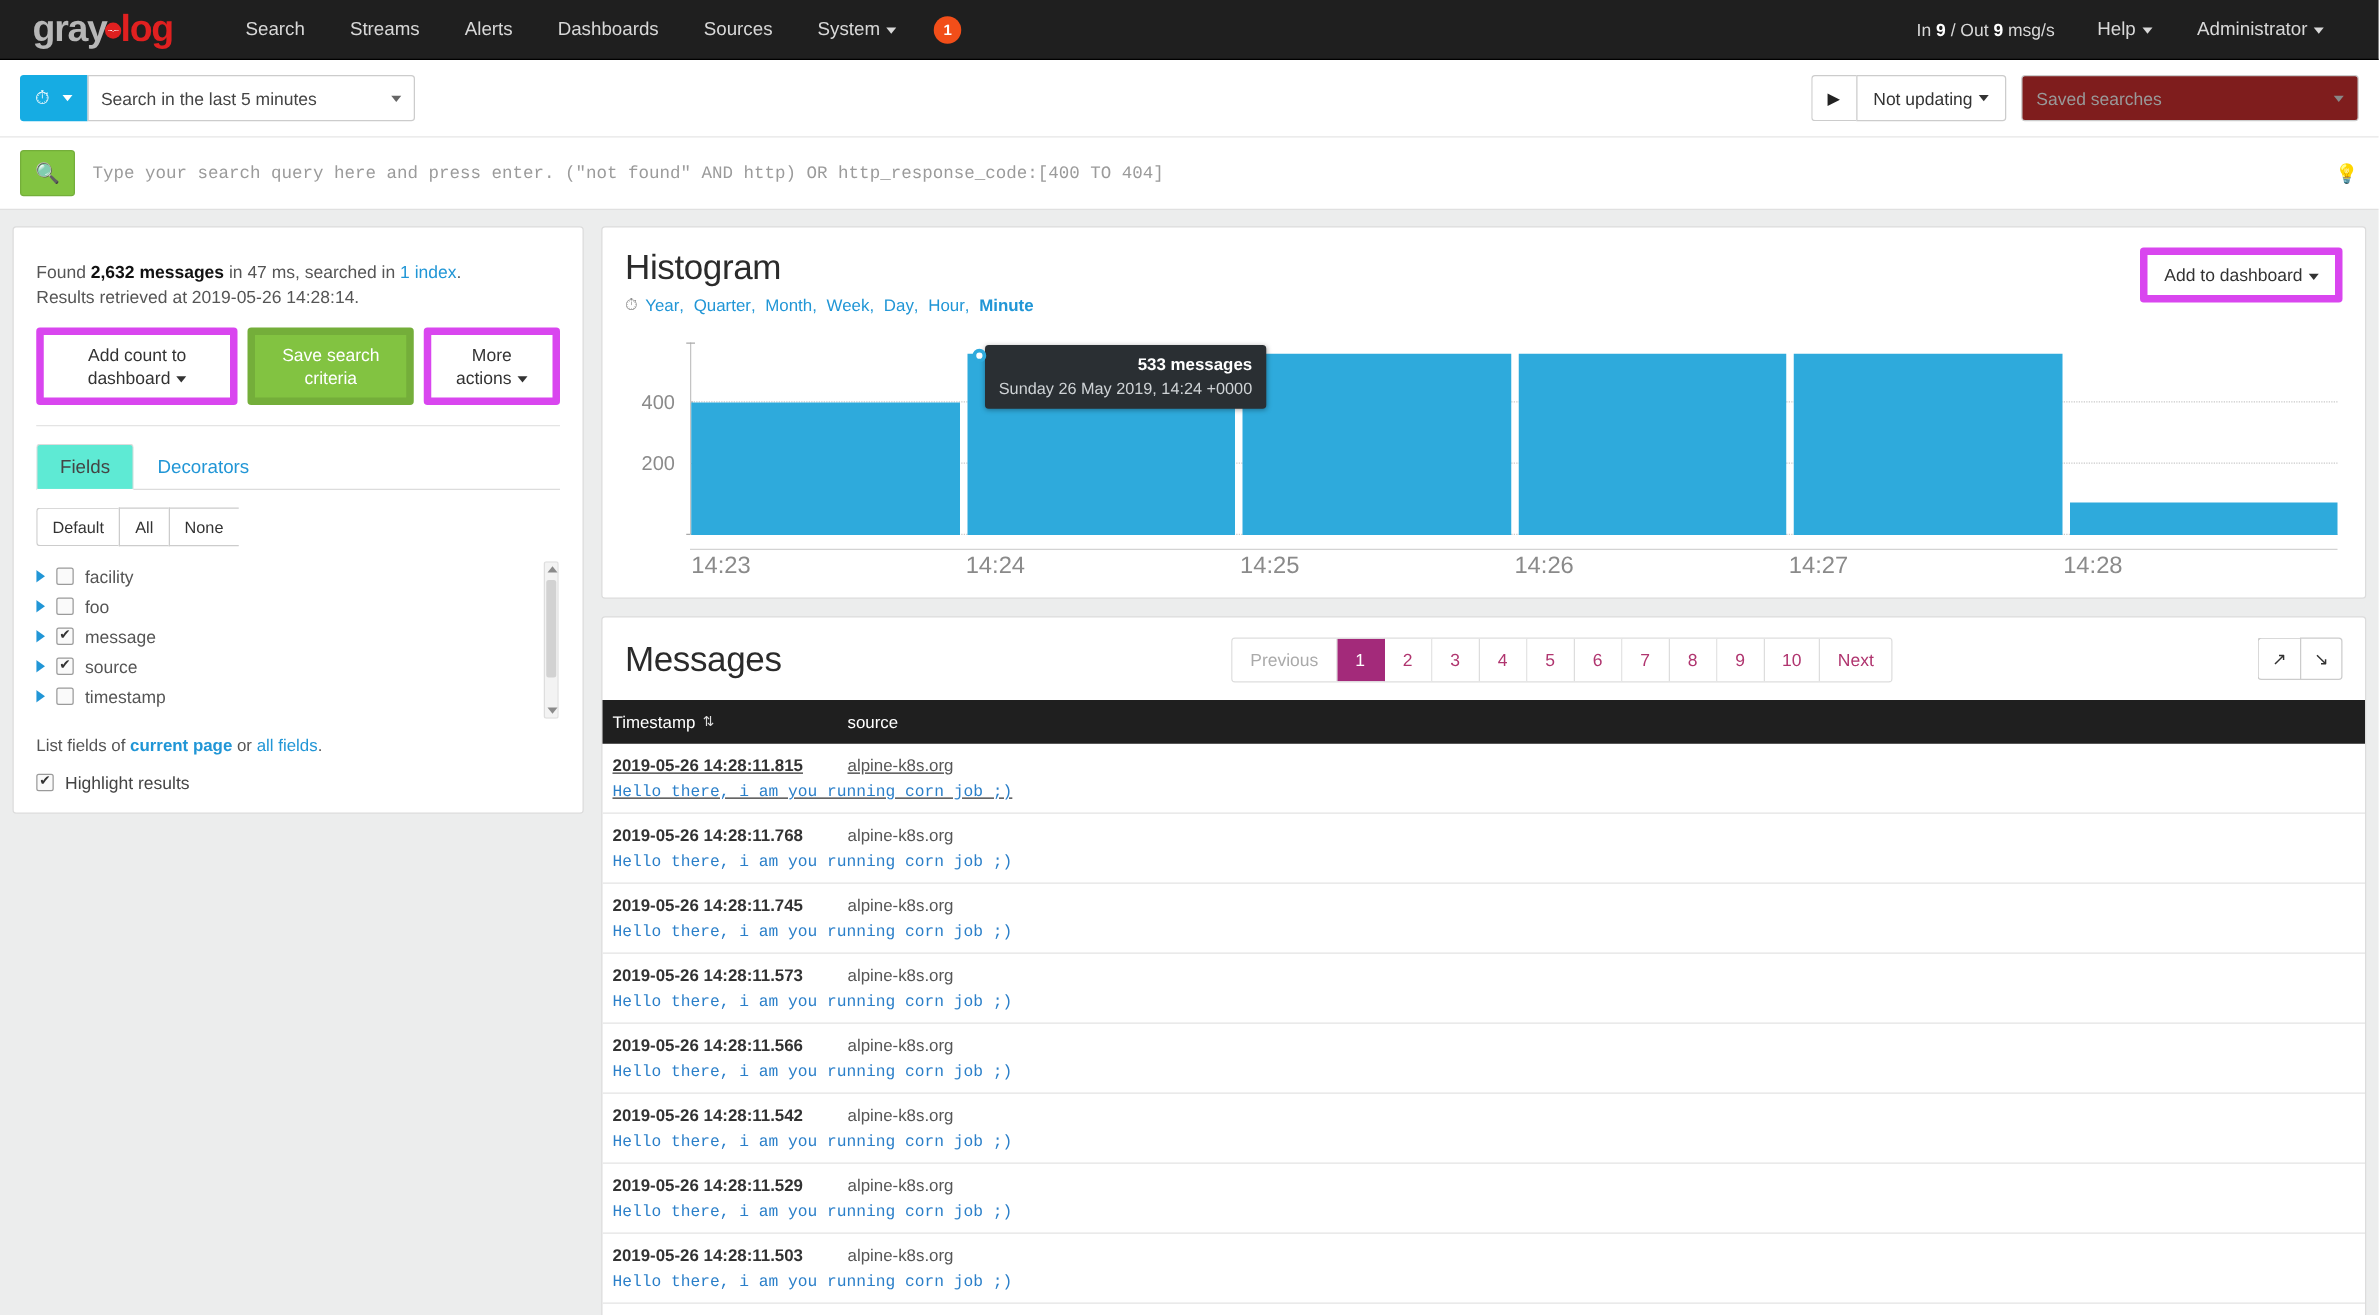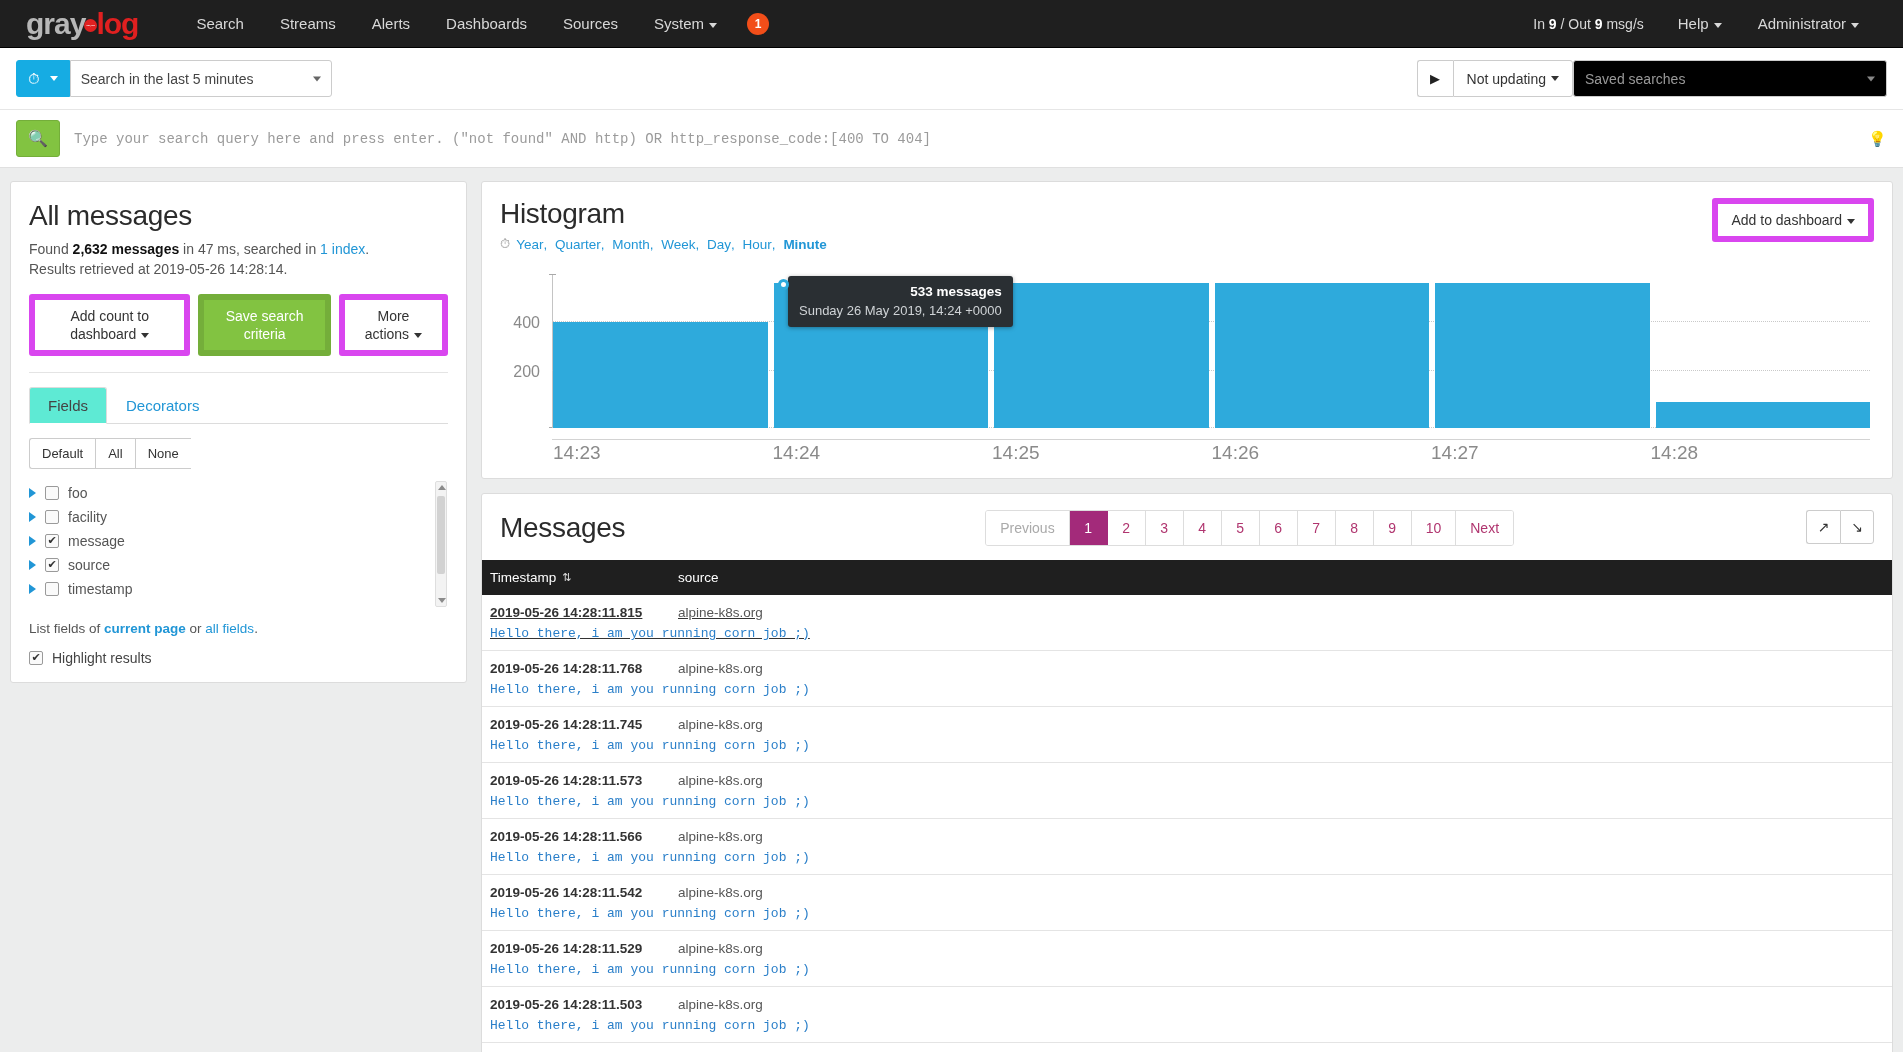--- a/index.html
+++ b/index.html
@@ -80,22 +80,22 @@
   .play-btn {
     border:1px solid #ccc; border-right:none; border-radius:3px 0 0 3px; background:#fff;
     height:37px; width:36px; display:flex;align-items:center;justify-content:center;
     cursor:pointer; font-size:13px; color:#222;
   }
   .notupdating-btn {
     border:1px solid #ccc; border-radius:0 3px 3px 0; background:#fff; height:37px;
     display:flex;align-items:center; padding: 0 13px; cursor:pointer; font-size:14px;
   }
   .saved-searches {
-    border:1px solid #ccc; border-radius:3px; background:#000000;
-    height:37px; width:314px; display:flex; align-items:center; padding:0 11px;
+    margin-left: 12px; border:1px solid #ccc; border-radius:3px; background:#7f1d1d;
+    height:37px; width:270px; display:flex; align-items:center; padding:0 11px;
     color:#999; font-size:14px; position:relative; cursor:pointer;
   }
   .saved-searches .sel-caret{
     position:absolute;right:11px;top:50%;transform:translateY(-50%);
     width:0;height:0;border-left:4px solid transparent;border-right:4px solid transparent;
     border-top:5px solid #888;
   }
   .searchbar-row2 { display:flex; align-items:center; padding: 10px 16px; position:relative;}
   .q-btn {
     background:#82c341; border:1px solid #74ae3a; color:#fff; width:44px;height:37px;
@@ -292,21 +292,20 @@
       <span>🔍</span>
     </div>
     <input class="q-input" type="text" placeholder="Type your search query here and press enter. (&quot;not found&quot; AND http) OR http_response_code:[400 TO 404]" style="">
     <span class="bulb-icon">💡</span>
   </div>
 </div>
 
 <div class="page">
 
   <div class="sidebar card">
-    <div class="sb-title">All messages</div>
     <div class="sb-meta">
       <span>Found </span><b>2,632 messages</b><span> in 47 ms, searched in </span><a class="link">1 index</a><span>.</span>
       <div>Results retrieved at 2019-05-26 14:28:14.</div>
     </div>
     <div class="sb-buttons">
       <button class="btn"><span>Add count to dashboard</span><i class="caret"></i></button>
       <button class="btn btn-green">Save search criteria</button>
       <button class="btn"><span>More actions</span><i class="caret"></i></button>
     </div>
 
@@ -318,26 +317,26 @@
     <div class="filter-row">
       <div class="seg">Default</div>
       <div class="seg">All</div>
       <div class="seg">None</div>
     </div>
 
     <div class="fieldlist">
       <div class="field-row">
         <i class="tri"></i>
         <span class="cbx"></span>
-        <span>foo</span>
+        <span>facility</span>
       </div>
       <div class="field-row">
         <i class="tri"></i>
         <span class="cbx"></span>
-        <span>facility</span>
+        <span>foo</span>
       </div>
       <div class="field-row">
         <i class="tri"></i>
         <span class="cbx">✔</span>
         <span>message</span>
       </div>
       <div class="field-row">
         <i class="tri"></i>
         <span class="cbx">✔</span>
         <span>source</span>

